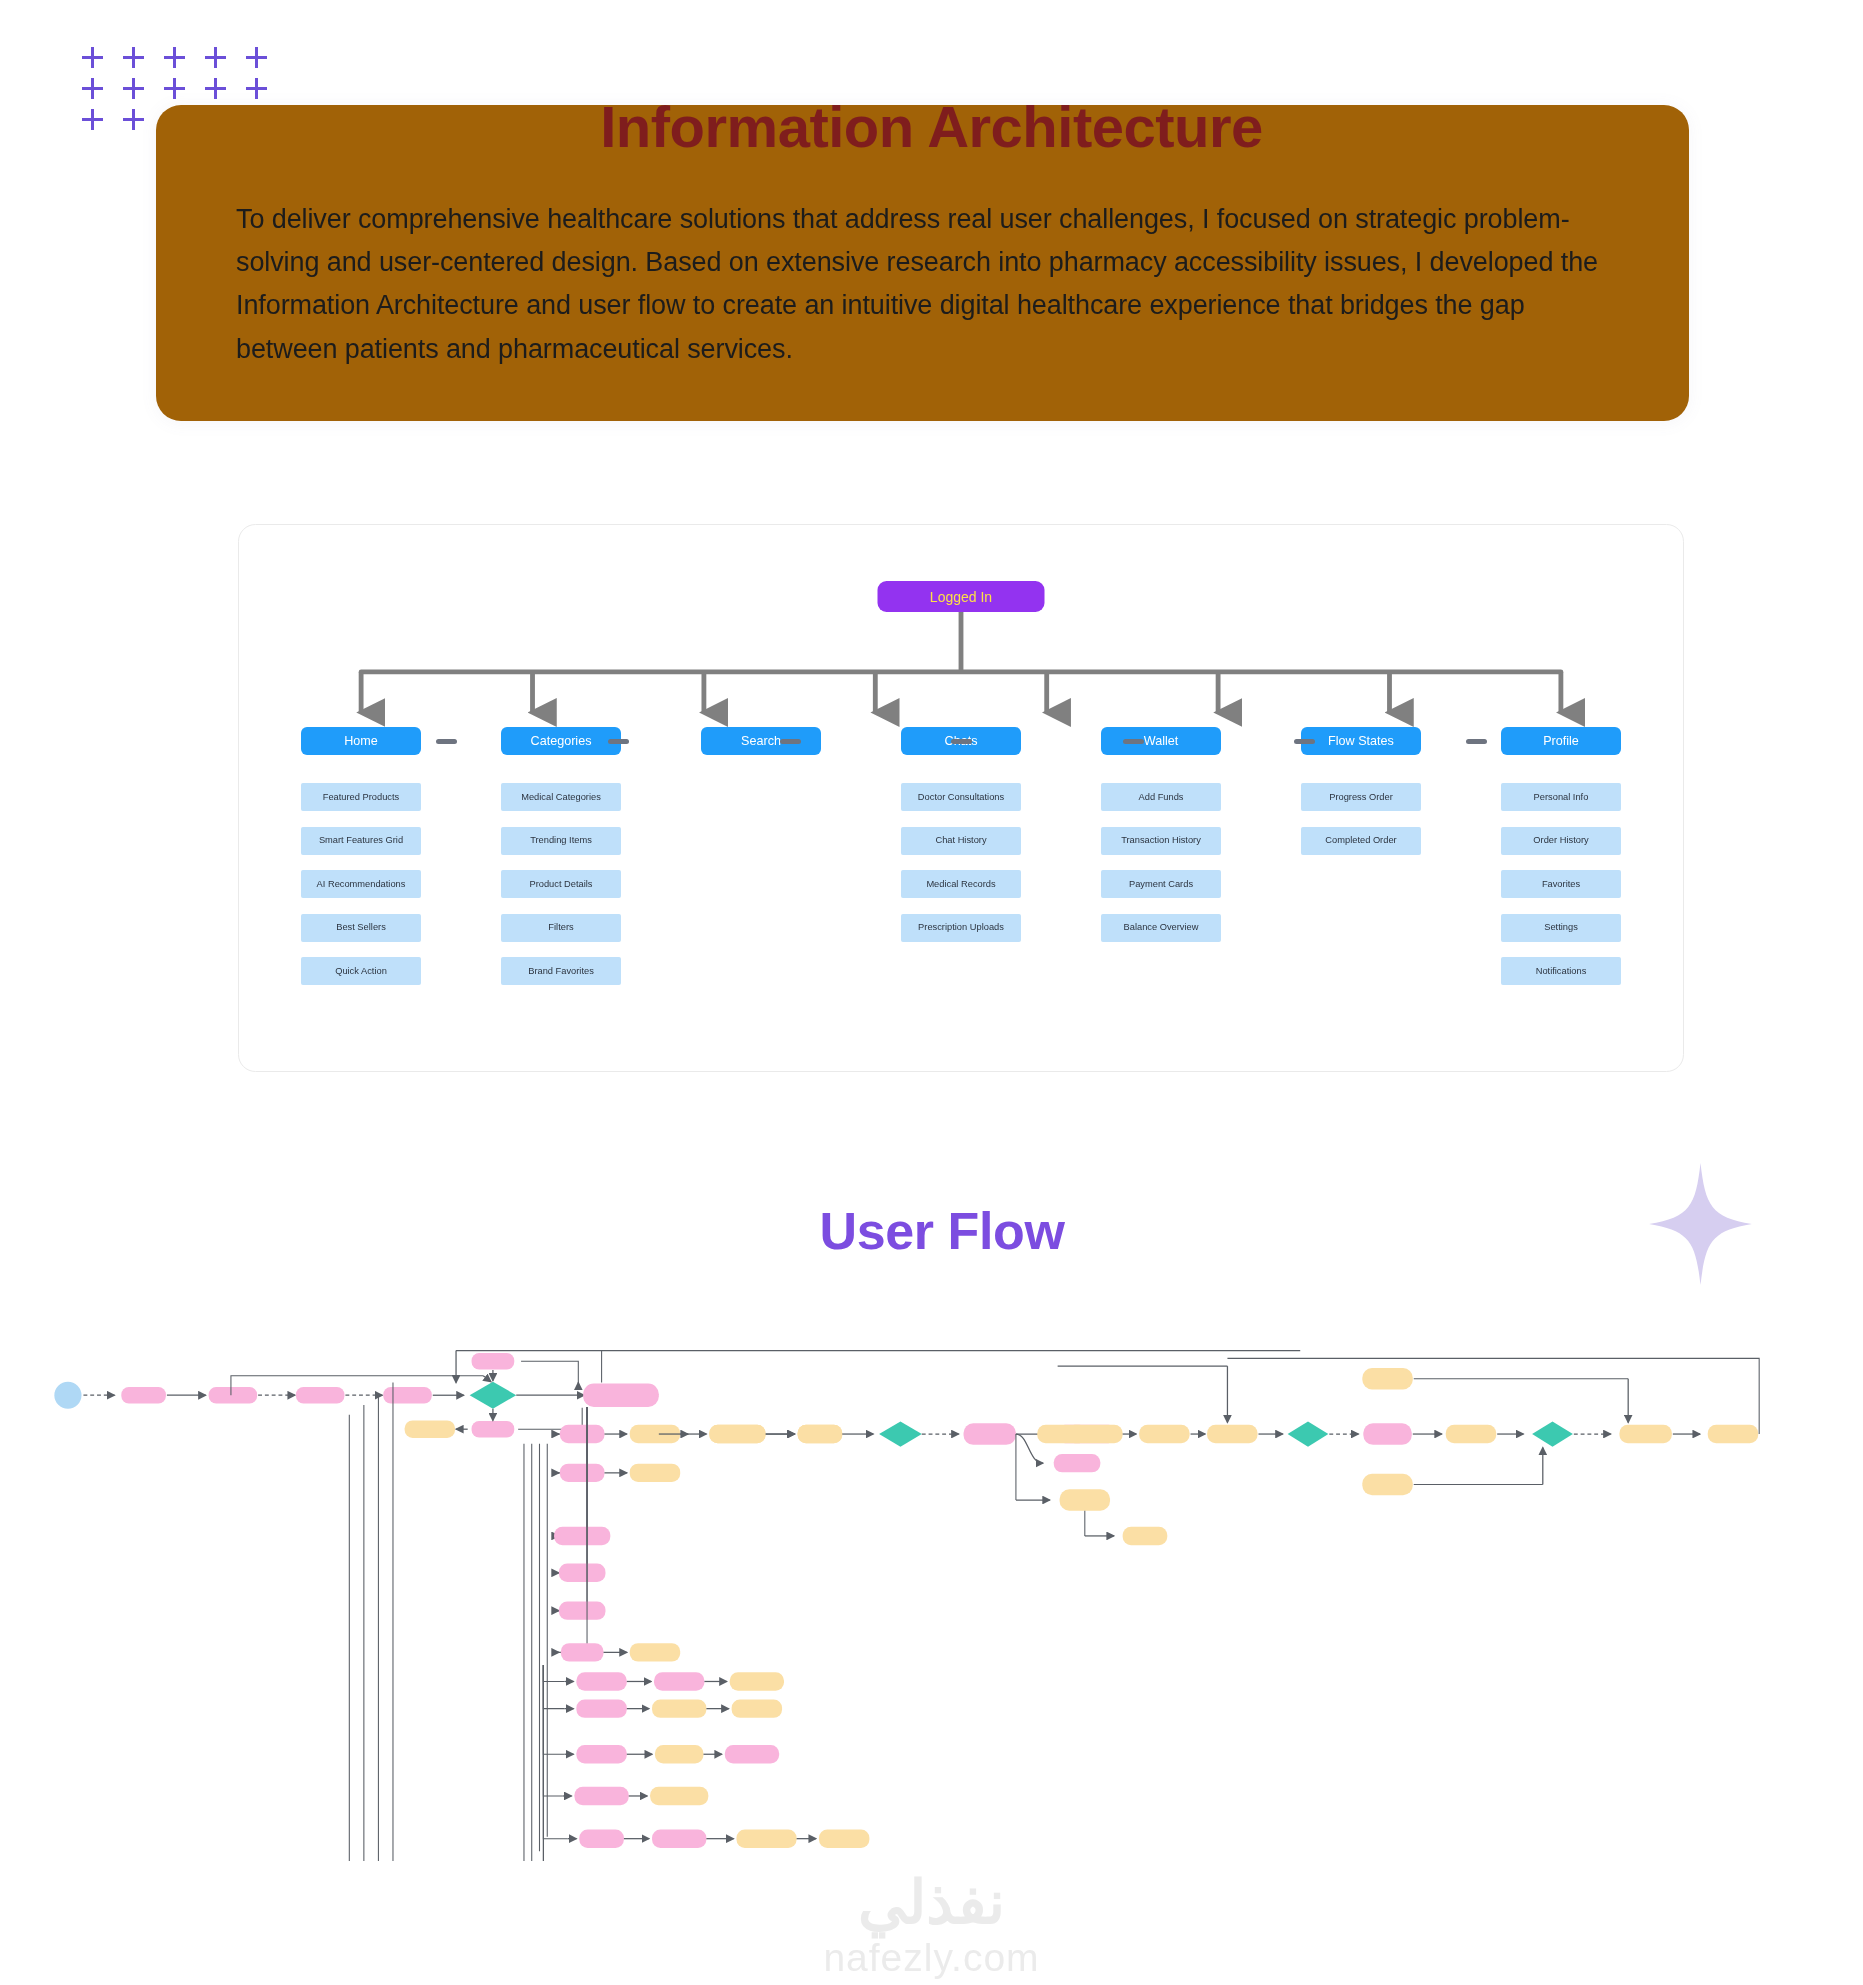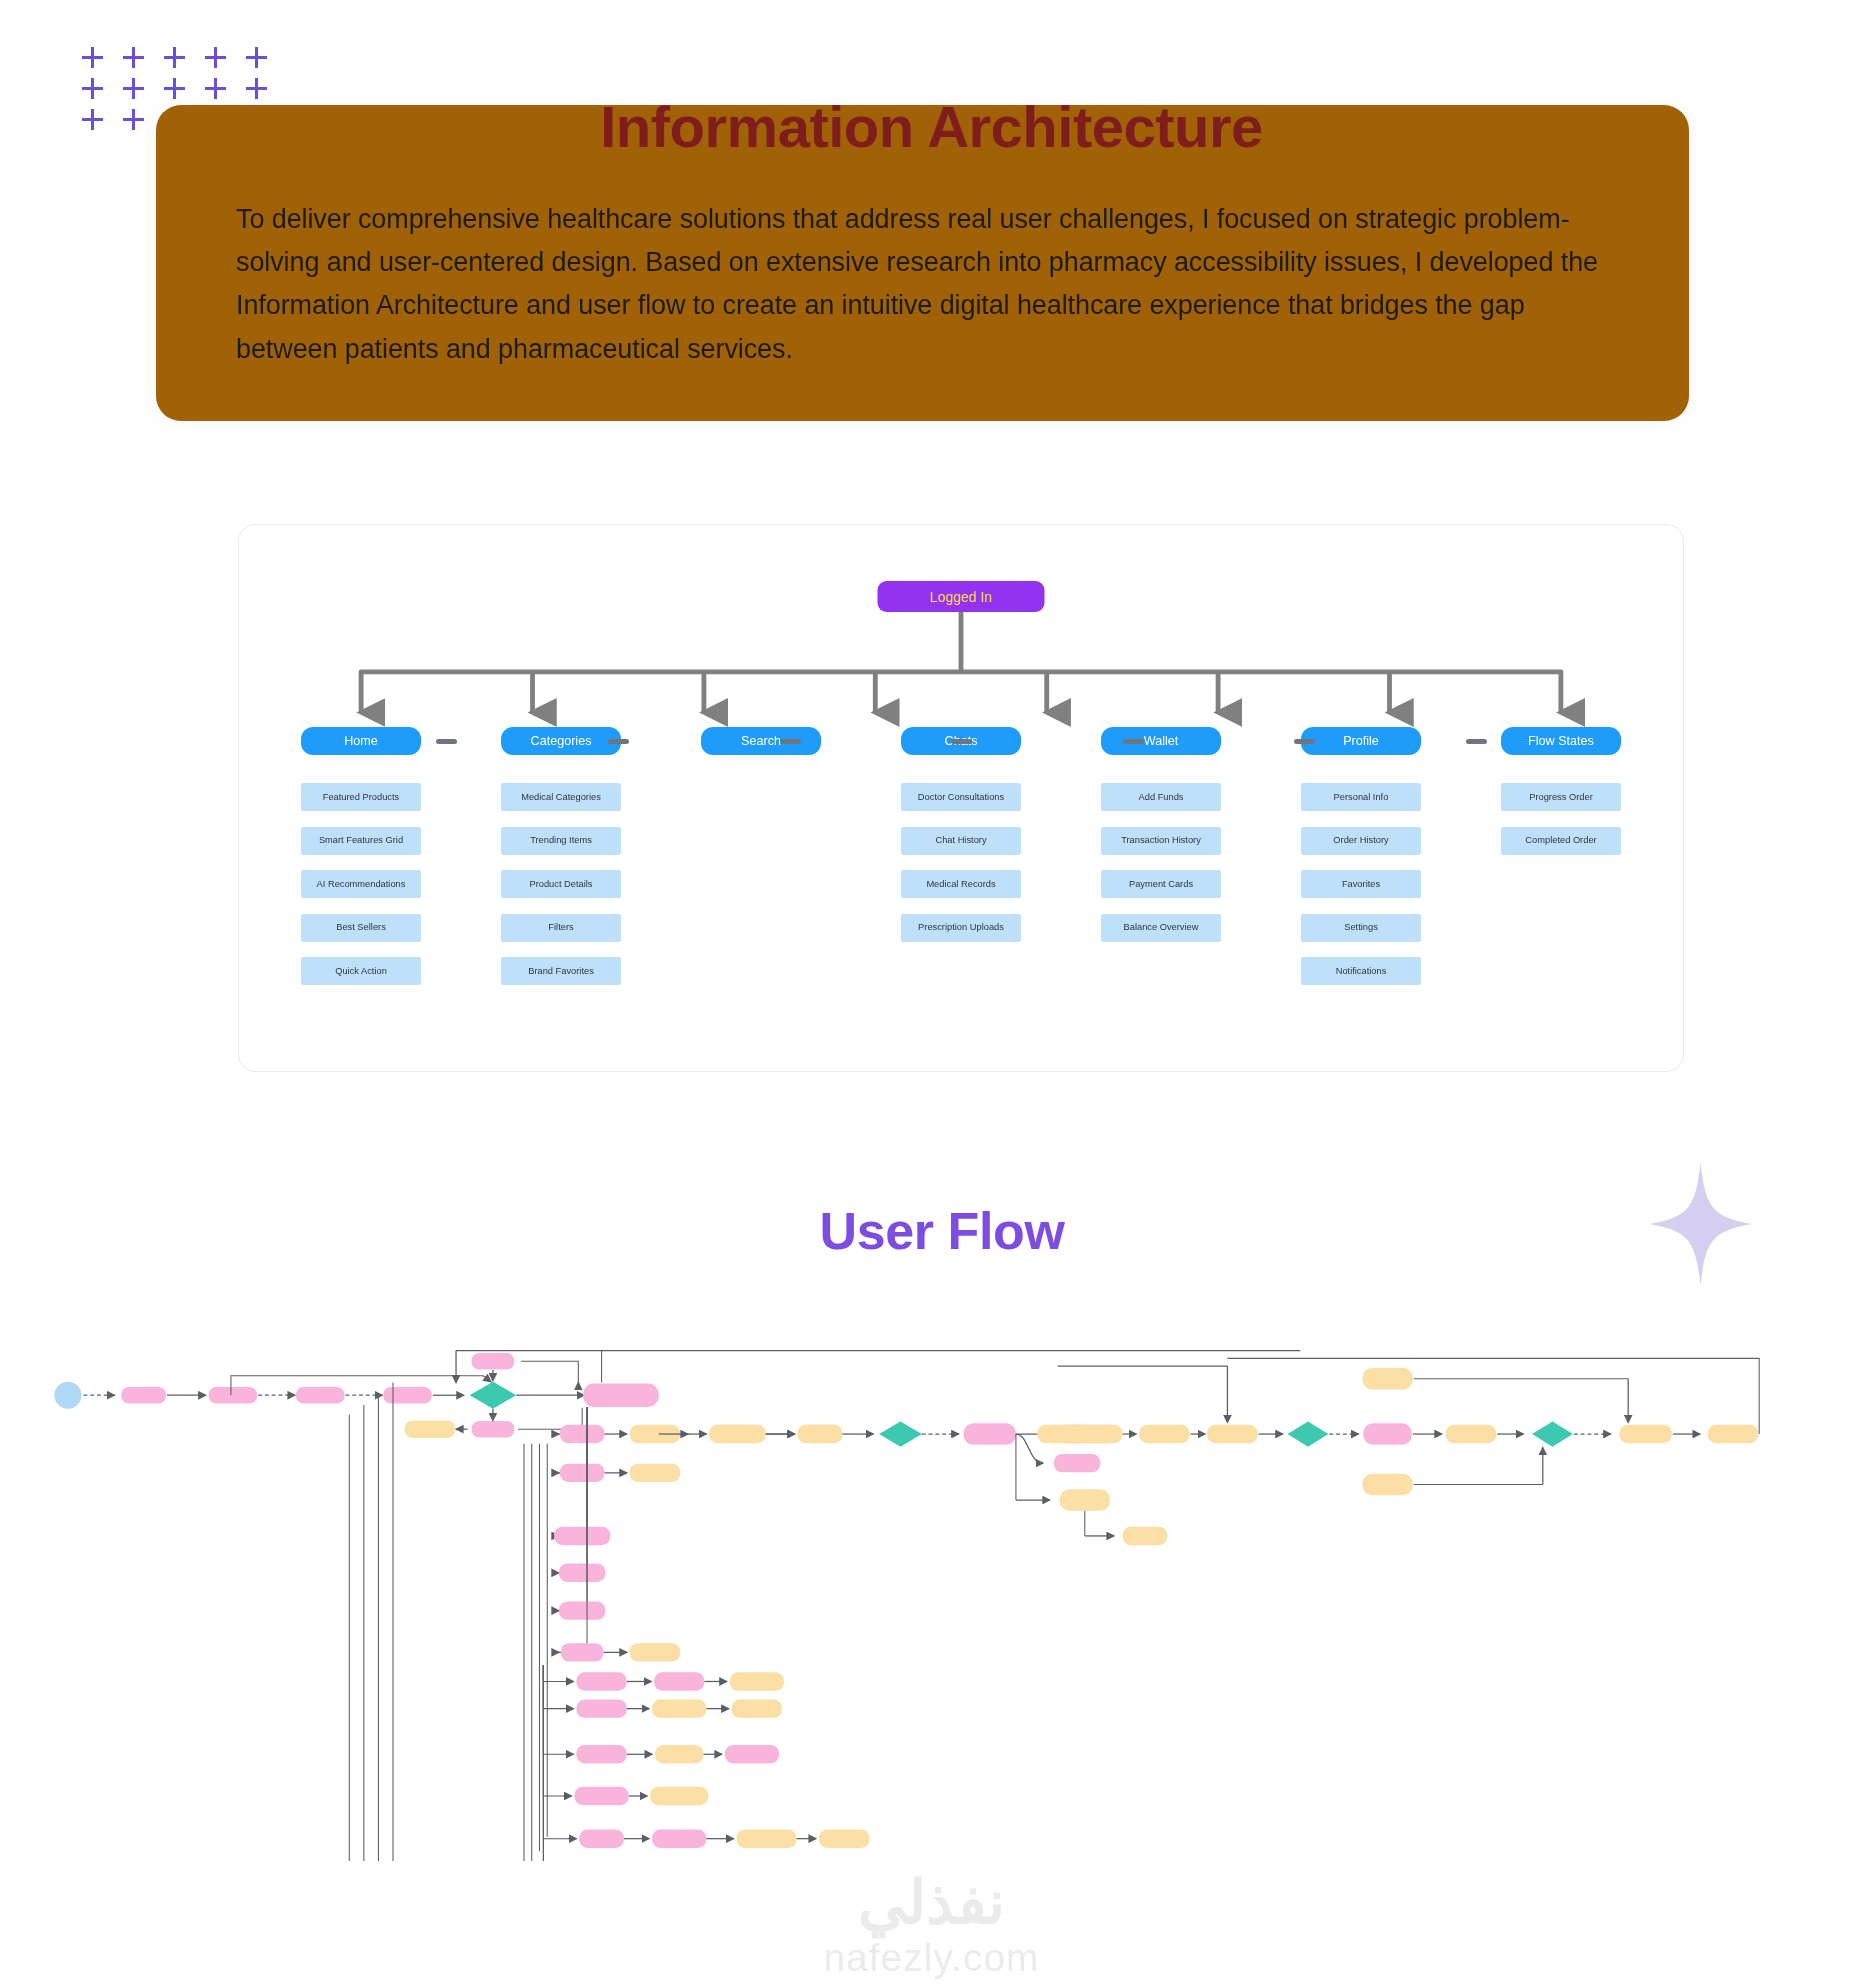--- a/index.html
+++ b/index.html
@@ -94,21 +94,21 @@
     display: flex;
     justify-content: space-between;
   }
   .ia-col { width: 120px; display: flex; flex-direction: column; align-items: center; }
   .ia-top {
     width: 120px; height: 28px;
     background: #1F9CFA;
     color: #FFFFFF;
     font-size: 12.6px;
     display: flex; align-items: center; justify-content: center;
-    border-radius: 12px;
+    border-radius: 6px;
   }
   .ia-sub-list { margin-top: 28px; display: flex; flex-direction: column; gap: 15.5px; width: 100%; }
   .ia-sub {
     width: 100%; height: 28px;
     background: #BFE0FA;
     color: #2C3440;
     font-size: 9.3px;
     display: flex; align-items: center; justify-content: center;
     border-radius: 1.9px;
     text-align: right;
@@ -236,34 +236,34 @@
           <div class="ia-col">
             <div class="ia-top">Wallet</div>
             <div class="ia-sub-list">
               <div class="ia-sub">Add Funds</div>
               <div class="ia-sub">Transaction History</div>
               <div class="ia-sub">Payment Cards</div>
               <div class="ia-sub">Balance Overview</div>
             </div>
           </div>
           <div class="ia-col">
+            <div class="ia-top">Flow States</div>
+            <div class="ia-sub-list">
+              <div class="ia-sub">Progress Order</div>
+              <div class="ia-sub">Completed Order</div>
+            </div>
+          </div>
+          <div class="ia-col">
             <div class="ia-top">Profile</div>
             <div class="ia-sub-list">
               <div class="ia-sub">Personal Info</div>
               <div class="ia-sub">Order History</div>
               <div class="ia-sub">Favorites</div>
               <div class="ia-sub">Settings</div>
               <div class="ia-sub">Notifications</div>
-            </div>
-          </div>
-          <div class="ia-col">
-            <div class="ia-top">Flow States</div>
-            <div class="ia-sub-list">
-              <div class="ia-sub">Progress Order</div>
-              <div class="ia-sub">Completed Order</div>
             </div>
           </div>
         </div>
 
     <div class="ia-dash" style="left: 197px;"></div>
         <div class="ia-dash" style="left: 369px;"></div>
         <div class="ia-dash" style="left: 541px;"></div>
         <div class="ia-dash" style="left: 712px;"></div>
         <div class="ia-dash" style="left: 884px;"></div>
         <div class="ia-dash" style="left: 1055px;"></div>

